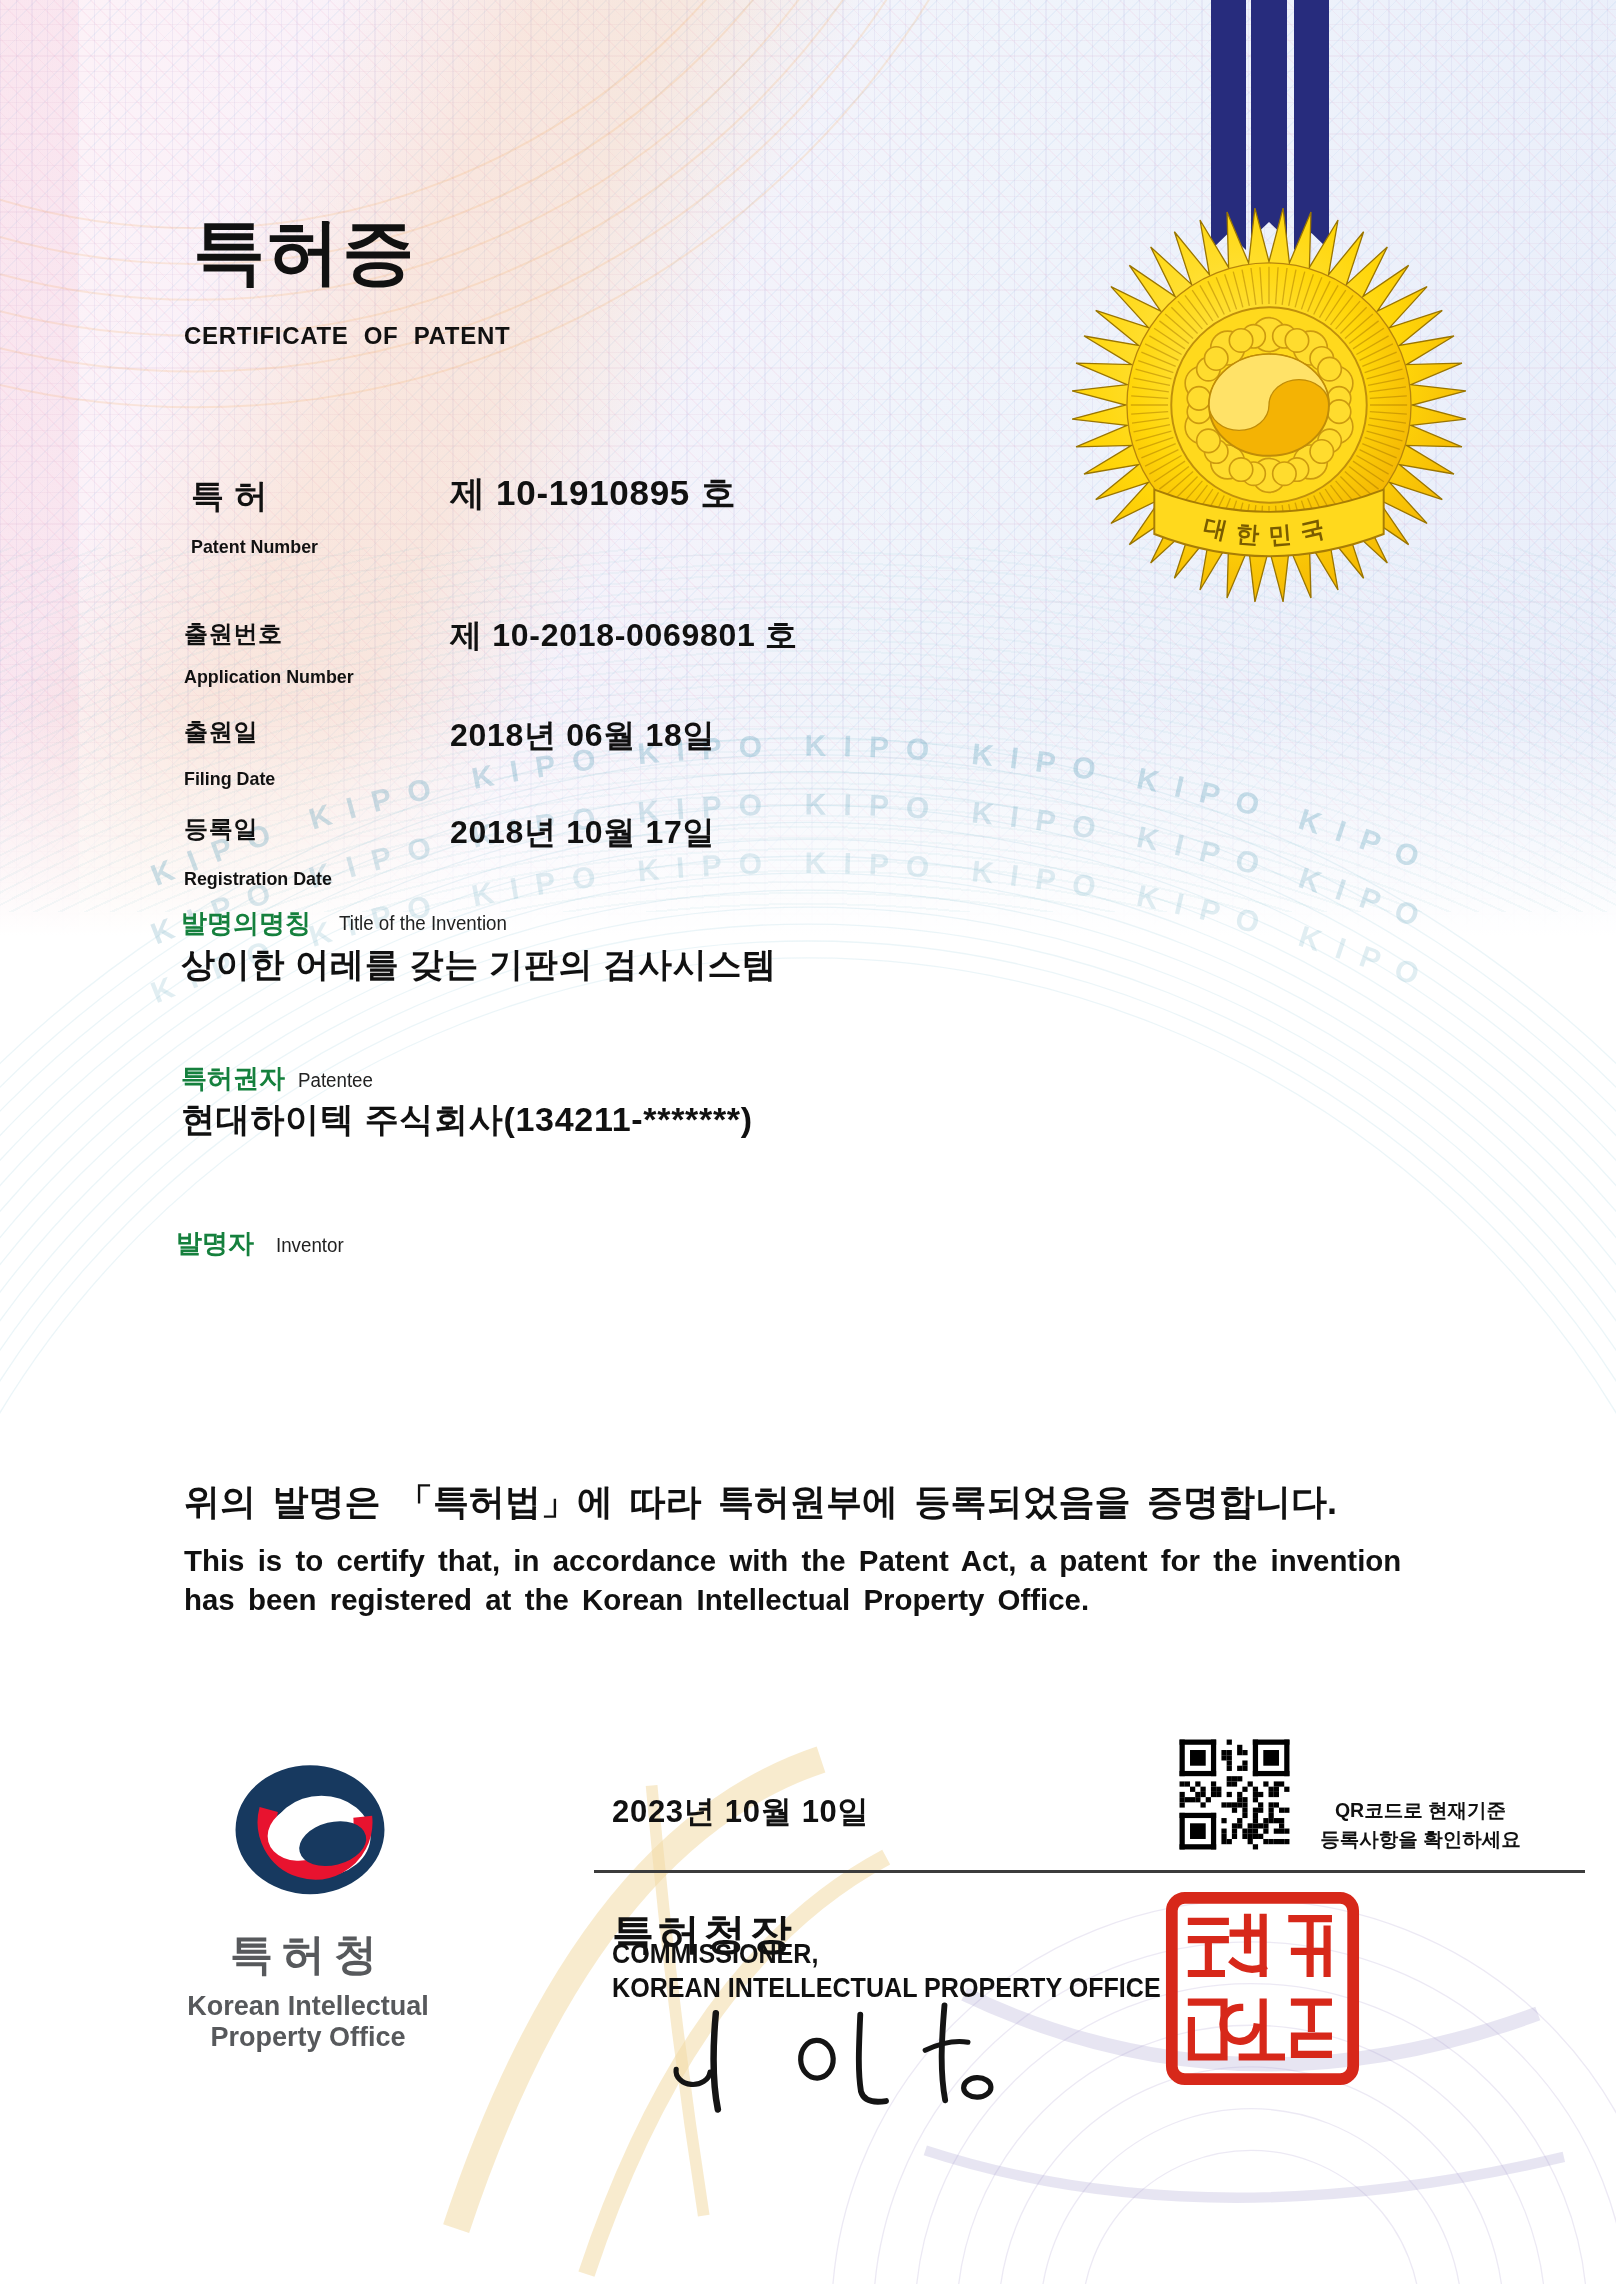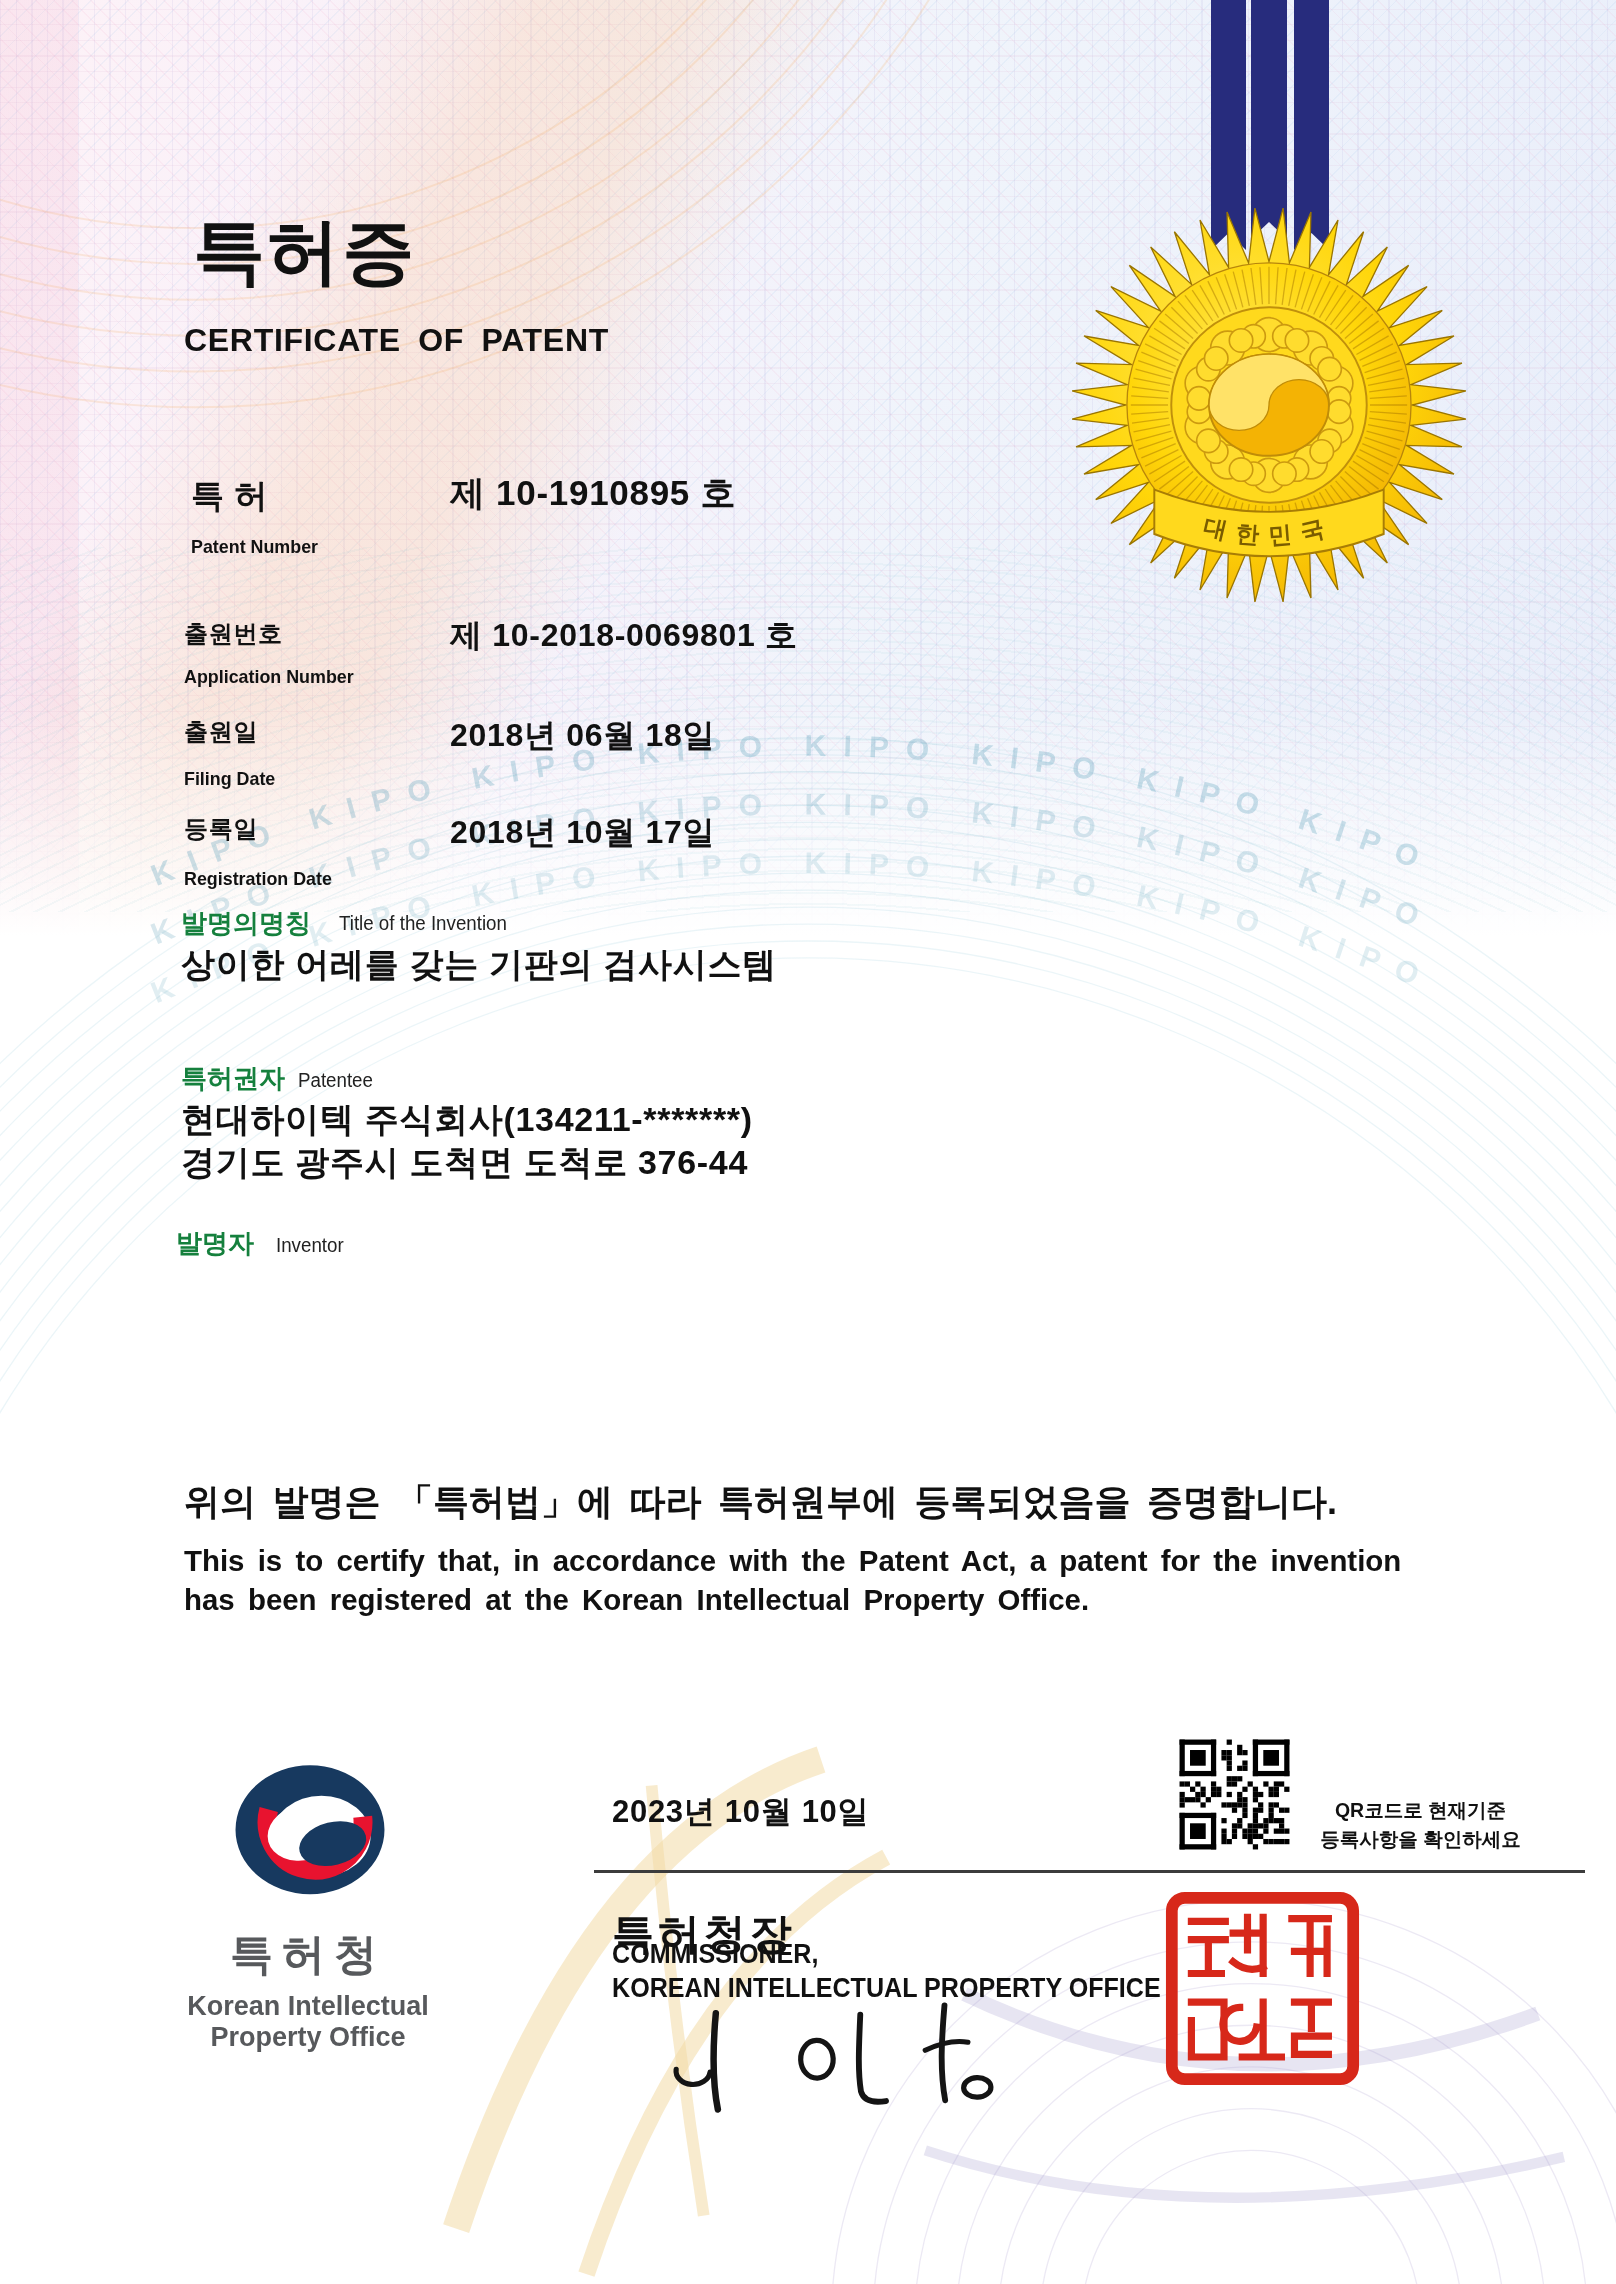--- a/index.html
+++ b/index.html
@@ -17,21 +17,21 @@
       repeating-linear-gradient(-45deg, rgba(138,186,230,0.10) 0 1.3px, rgba(0,0,0,0) 1.3px 13px),
       linear-gradient(100deg,#fdf2f7 0%,#f8f1fa 28%,#f0f4fb 55%,#e9eefa 100%);}
   .bg-top::after{content:"";position:absolute;left:0;bottom:0;width:100%;height:274px;
     background:linear-gradient(rgba(255,255,255,0), #ffffff 85%);}
   .bg-mid{position:absolute;left:0;top:547px;width:1616px;height:365px;
     background:repeating-radial-gradient(circle at 50% 520%, rgba(120,190,200,0.14) 0 2px, rgba(0,0,0,0) 2px 11px);
     opacity:.55;}
   svg text{font-family:"Liberation Sans","DejaVu Sans",sans-serif;}
   
   .title-ko{font-size:72px;font-weight:800;letter-spacing:2.6px;line-height:1;}
-  .title-en{font-size:32px;font-weight:800;letter-spacing:0.7px;word-spacing:7.8px;text-align:center;}
+  .title-en{font-size:24px;font-weight:800;letter-spacing:0.7px;word-spacing:7.8px;text-align:center;}
   .lbl-ko{font-size:24px;font-weight:800;letter-spacing:0.7px;}
   .lbl-en{font-size:19px;font-weight:700;transform:scaleX(.94);transform-origin:left;}
   .val{font-size:32px;font-weight:800;letter-spacing:0.7px;}
   .small-lbl-ko{font-size:26px;font-weight:700;color:#15803d;}
   .small-lbl-en{font-size:19.5px;font-weight:500;color:#222;transform:scaleX(.96);transform-origin:left;}
   .stmt-ko{font-size:36px;font-weight:800;letter-spacing:0px;word-spacing:6.5px;}
   .stmt-en{font-size:30px;font-weight:700;word-spacing:5.2px;transform:scaleX(.98);transform-origin:left;}
   .date{font-size:31px;font-weight:700;letter-spacing:0.7px;}
   .comm-ko{font-size:42px;font-weight:900;letter-spacing:3.9px;}
   .comm-en{font-size:27px;font-weight:800;transform:scaleX(.93);transform-origin:left;white-space:nowrap;}
@@ -285,21 +285,20 @@
   <div class="abs val" style="left:450px;top:811px;">2018년  10월  17일</div>
   <div class="abs lbl-en" style="left:184px;top:868px;">Registration  Date</div>
 
   <div class="abs small-lbl-ko" style="left:181px;top:906px;">발명의명칭</div>
   <div class="abs small-lbl-en" style="left:339px;top:912px;">Title  of  the  Invention</div>
   <div class="abs val" style="left:181px;top:942px;font-size:34px;">상이한 어레를 갖는 기판의 검사시스템</div>
 
   <div class="abs small-lbl-ko" style="left:181px;top:1061px;">특허권자</div>
   <div class="abs small-lbl-en" style="left:298px;top:1069px;">Patentee</div>
   <div class="abs val" style="left:181px;top:1097px;font-size:34px;">현대하이텍 주식회사(134211-*******)</div>
-  <div class="abs val" style="left:181px;top:1140px;font-size:34px;">경기도 광주시 도척면 도척로 376-44</div>
 
   <div class="abs small-lbl-ko" style="left:176px;top:1226px;">발명자</div>
   <div class="abs small-lbl-en" style="left:276px;top:1234px;">Inventor</div>
 
   <div class="abs stmt-ko" style="left:184px;top:1478px;width:1290px;">위의 발명은 「특허법」에 따라 특허원부에 등록되었음을 증명합니다.</div>
   <div class="abs stmt-en" style="left:184px;top:1544px;width:1303px;">This is to certify that, in accordance with the Patent Act, a patent for the invention</div>
   <div class="abs stmt-en" style="left:184px;top:1583px;width:1303px;">has been registered at the Korean Intellectual Property Office.</div>
 
   <div class="abs date" style="left:612px;top:1791px;">2023년  10월  10일</div>
 

